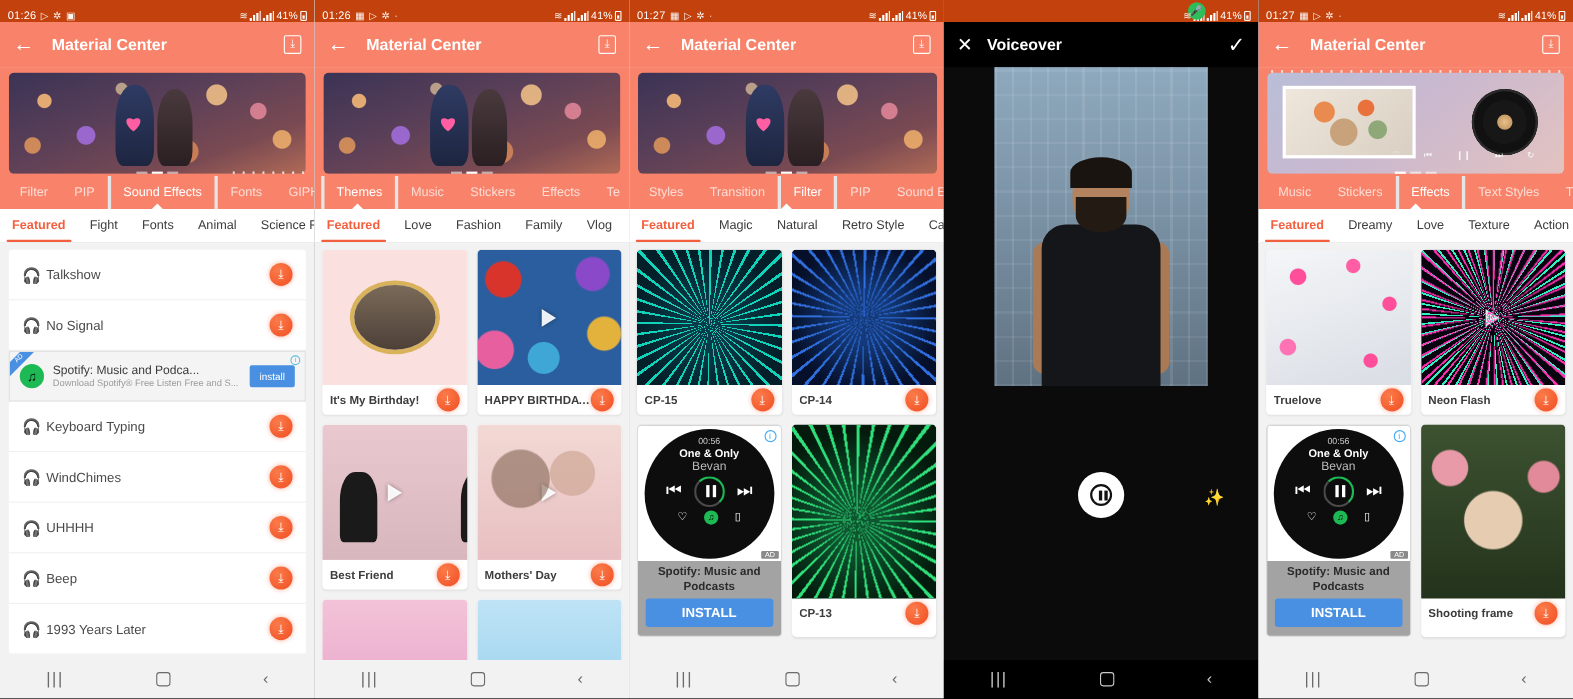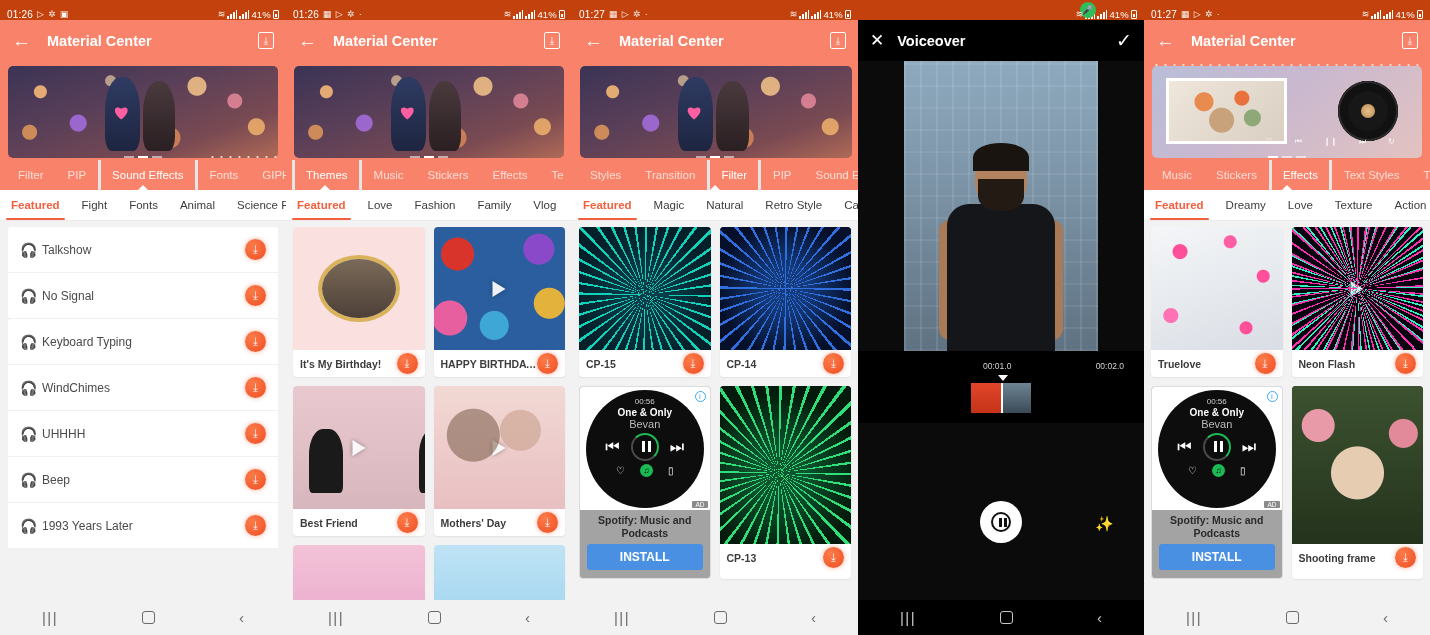--- a/index.html
+++ b/index.html
@@ -380,20 +380,30 @@
           <span class="nm">Talkshow</span>
           <span class="dl">⤓</span>
         </div>
         <div class="row">
           <span class="hp">🎧</span>
           <span class="nm">No Signal</span>
           <span class="dl">⤓</span>
         </div>
       </div>
 
+      <div class="adrow">
+        <div class="adflag"></div>
+        <div class="spotify-ico">♫</div>
+        <div class="adtxt">
+          <div class="t1">Spotify: Music and Podca...</div>
+          <div class="t2">Download Spotify® Free Listen Free and S...</div>
+        </div>
+        <div class="install-sm">install</div>
+        <div class="info-i">i</div>
+      </div>
 
       <div class="card-list">
         <div class="row">
           <span class="hp">🎧</span>
           <span class="nm">Keyboard Typing</span>
           <span class="dl">⤓</span>
         </div>
         <div class="row">
           <span class="hp">🎧</span>
           <span class="nm">WindChimes</span>
@@ -673,32 +683,20 @@
           <div class="arm l"></div>
           <div class="arm r"></div>
           <div class="body"></div>
           <div class="head"></div>
           <div class="beard"></div>
           <div class="hair"></div>
         </div>
       </div>
     </div>
 
-    <div class="vo-timeline">
-      <div class="vo-times">
-        <span class="vo-t1">00:01.0</span>
-        <span class="vo-t2">00:02.0</span>
-      </div>
-      <div class="vo-playhead"></div>
-      <div class="vo-clip">
-        <span class="a"></span>
-        <span class="b"></span>
-        <span class="line"></span>
-      </div>
-    </div>
 
     <div class="vo-controls">
       <div class="rec-btn">
         <span class="ring">
             <b></b>
           </span>
       </div>
       <div class="wand">✨</div>
     </div>
 

